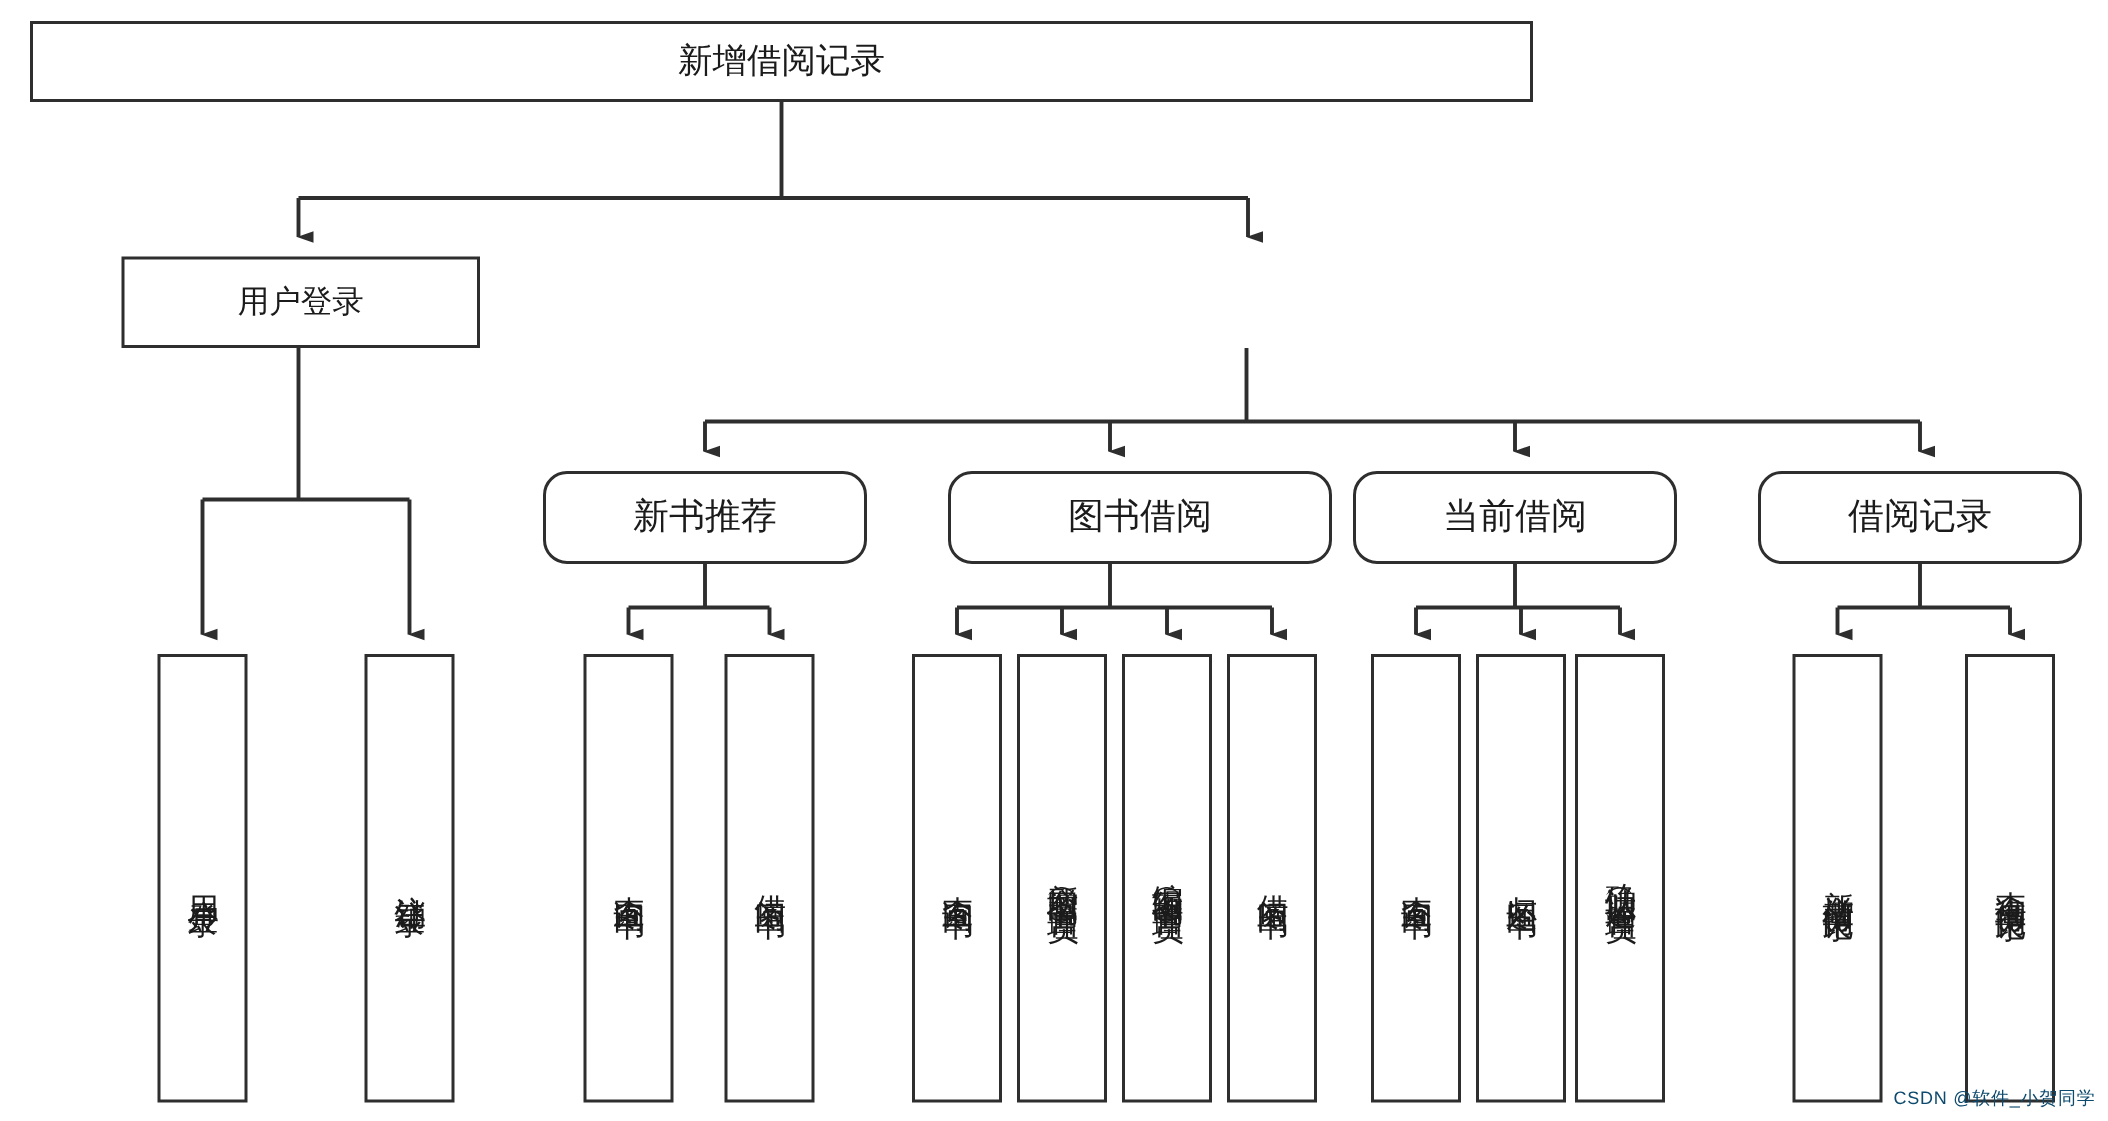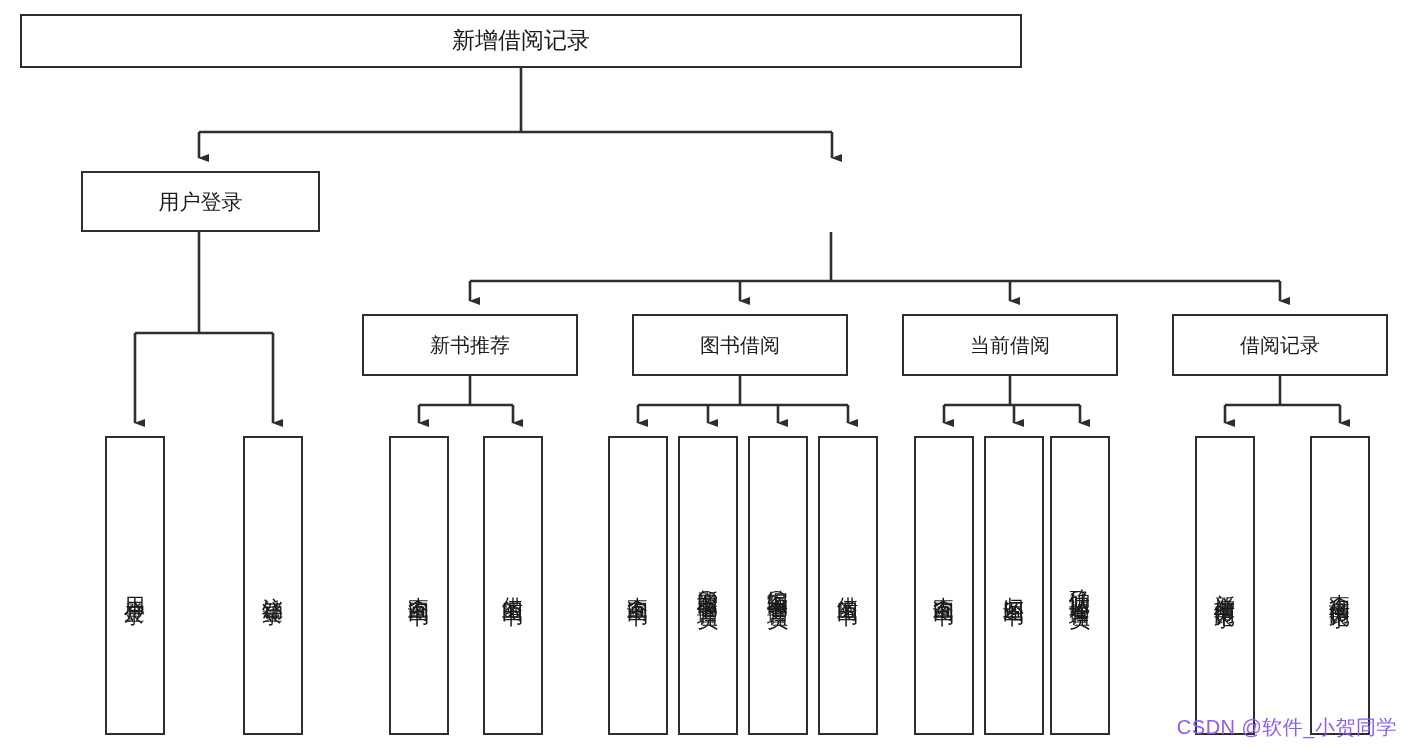--- a/index.html
+++ b/index.html
@@ -36,39 +36,39 @@
     color: #1b1b1b;
   }
   .node .lbl {
     display: block;
     text-align: center;
     line-height: 1.12;
     white-space: nowrap;
   }
   .node.root { font-size: 23px; }
   .node.lvl2 { font-size: 21px; }
-  .node.lvl3 { font-size: 20px; }
+  .node.lvl3 { font-size: 24px; border-radius: 16px; }
 
   .node.leaf {
     align-items: center;
     justify-content: center;
   }
   .node.leaf .lbl {
     writing-mode: vertical-rl;
     text-orientation: upright;
     font-size: 21px;
     letter-spacing: 3px;
     line-height: 1;
   }
   #watermark {
     position: absolute;
     right: 8px;
     bottom: 6px;
-    font-size: 20px;
-    color: #8b5cf6;
+    font-size: 12px;
+    color: #0c4a6e;
     white-space: nowrap;
     letter-spacing: 0.5px;
   }
 </style>
 </head>
 <body>
 
 <div id="canvas">
 
   <svg id="wires" viewBox="0 0 1405 747" xmlns="http://www.w3.org/2000/svg">
@@ -125,21 +125,21 @@
     <span class="lbl">新增借阅记录</span>
   </div>
 
   <div class="node lvl2" style="left:81px; top:171px; width:239px; height:61px;">
     <span class="lbl">用户登录</span>
   </div>
 
   <div class="node lvl3" style="left:362px; top:314px; width:216px; height:62px;">
     <span class="lbl">新书推荐</span>
   </div>
-  <div class="node lvl3" style="left:632px; top:314px; width:216px; height:62px;">
+  <div class="node lvl3" style="left:632px; top:314px; width:256px; height:62px;">
     <span class="lbl">图书借阅</span>
   </div>
   <div class="node lvl3" style="left:1172px; top:314px; width:216px; height:62px;">
     <span class="lbl">借阅记录</span>
   </div>
   <div class="node lvl3" style="left:902px; top:314px; width:216px; height:62px;">
     <span class="lbl">当前借阅</span>
   </div>
 
   <div class="node leaf" style="left:105px; top:436px; width:60px; height:299px;">

